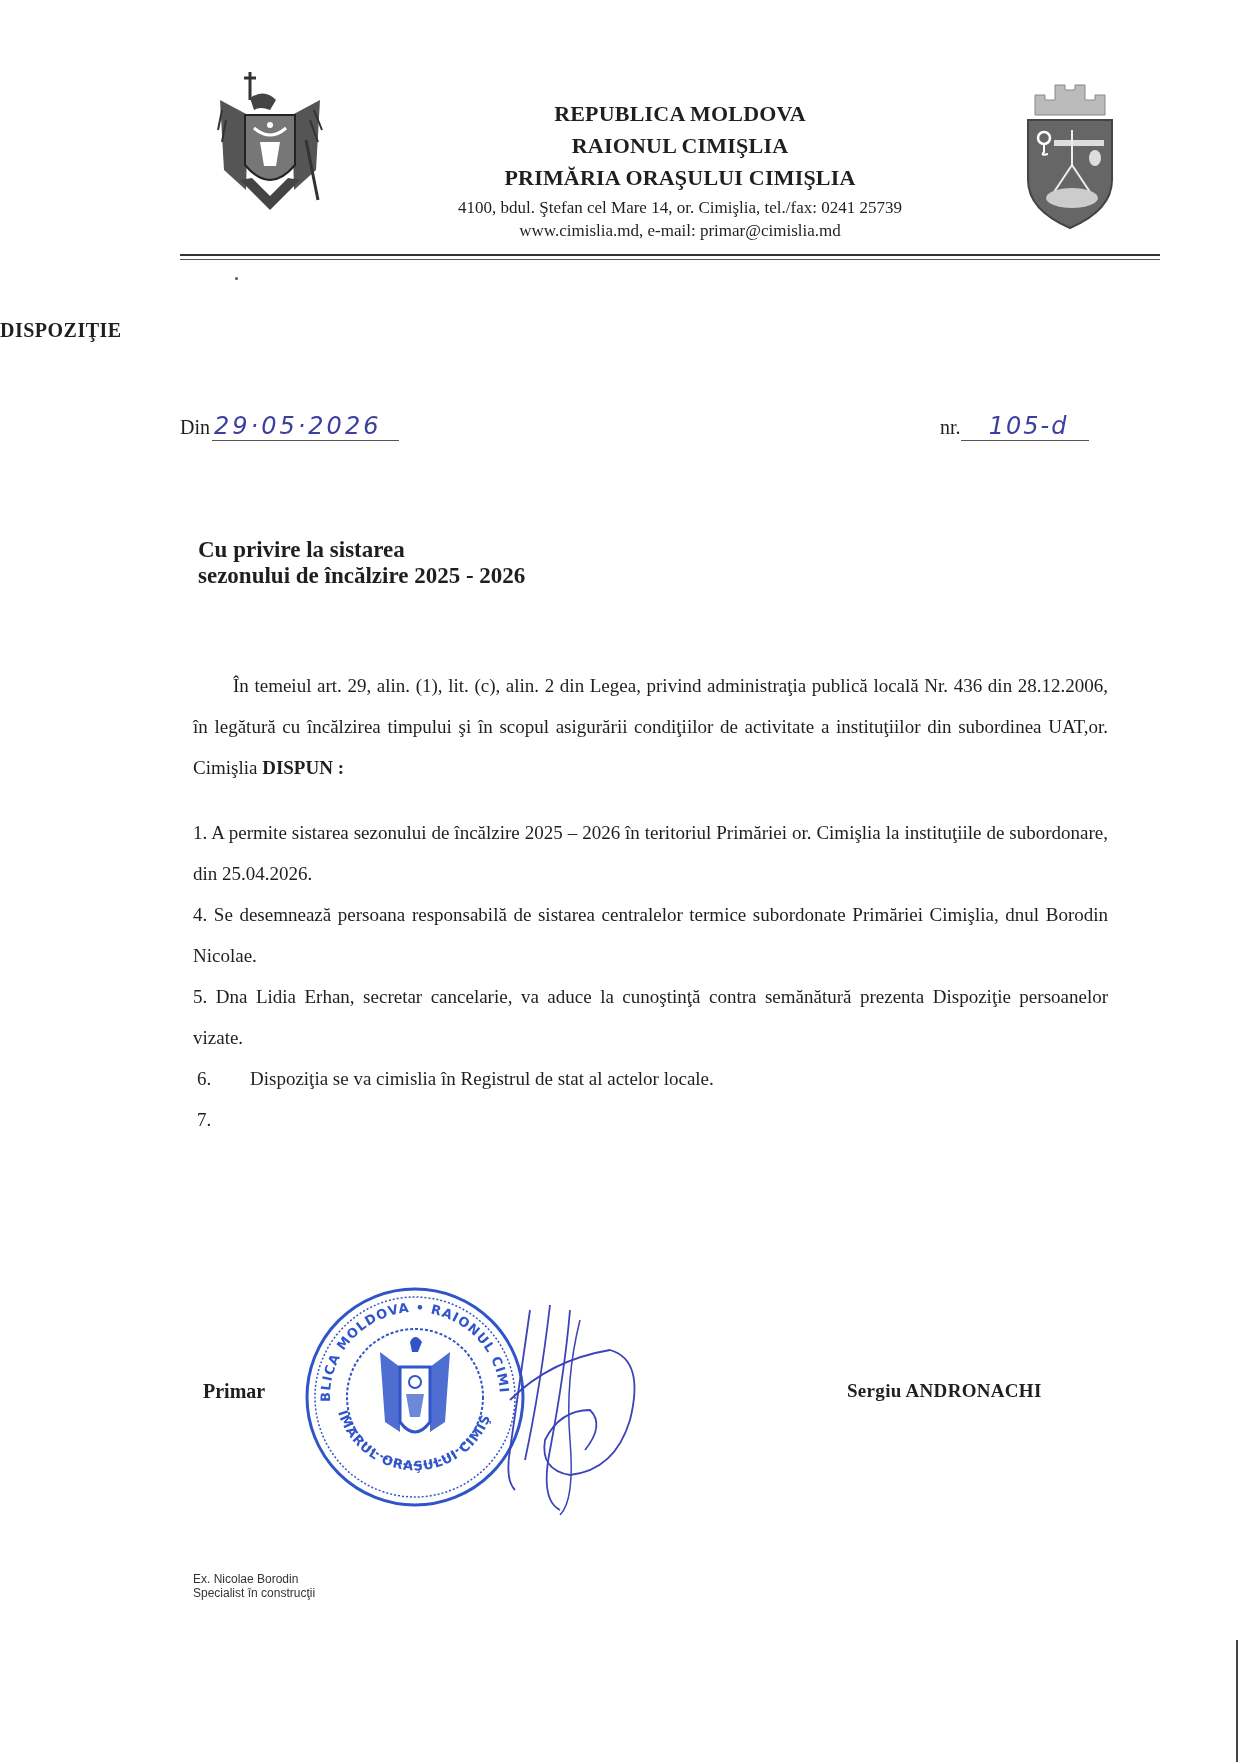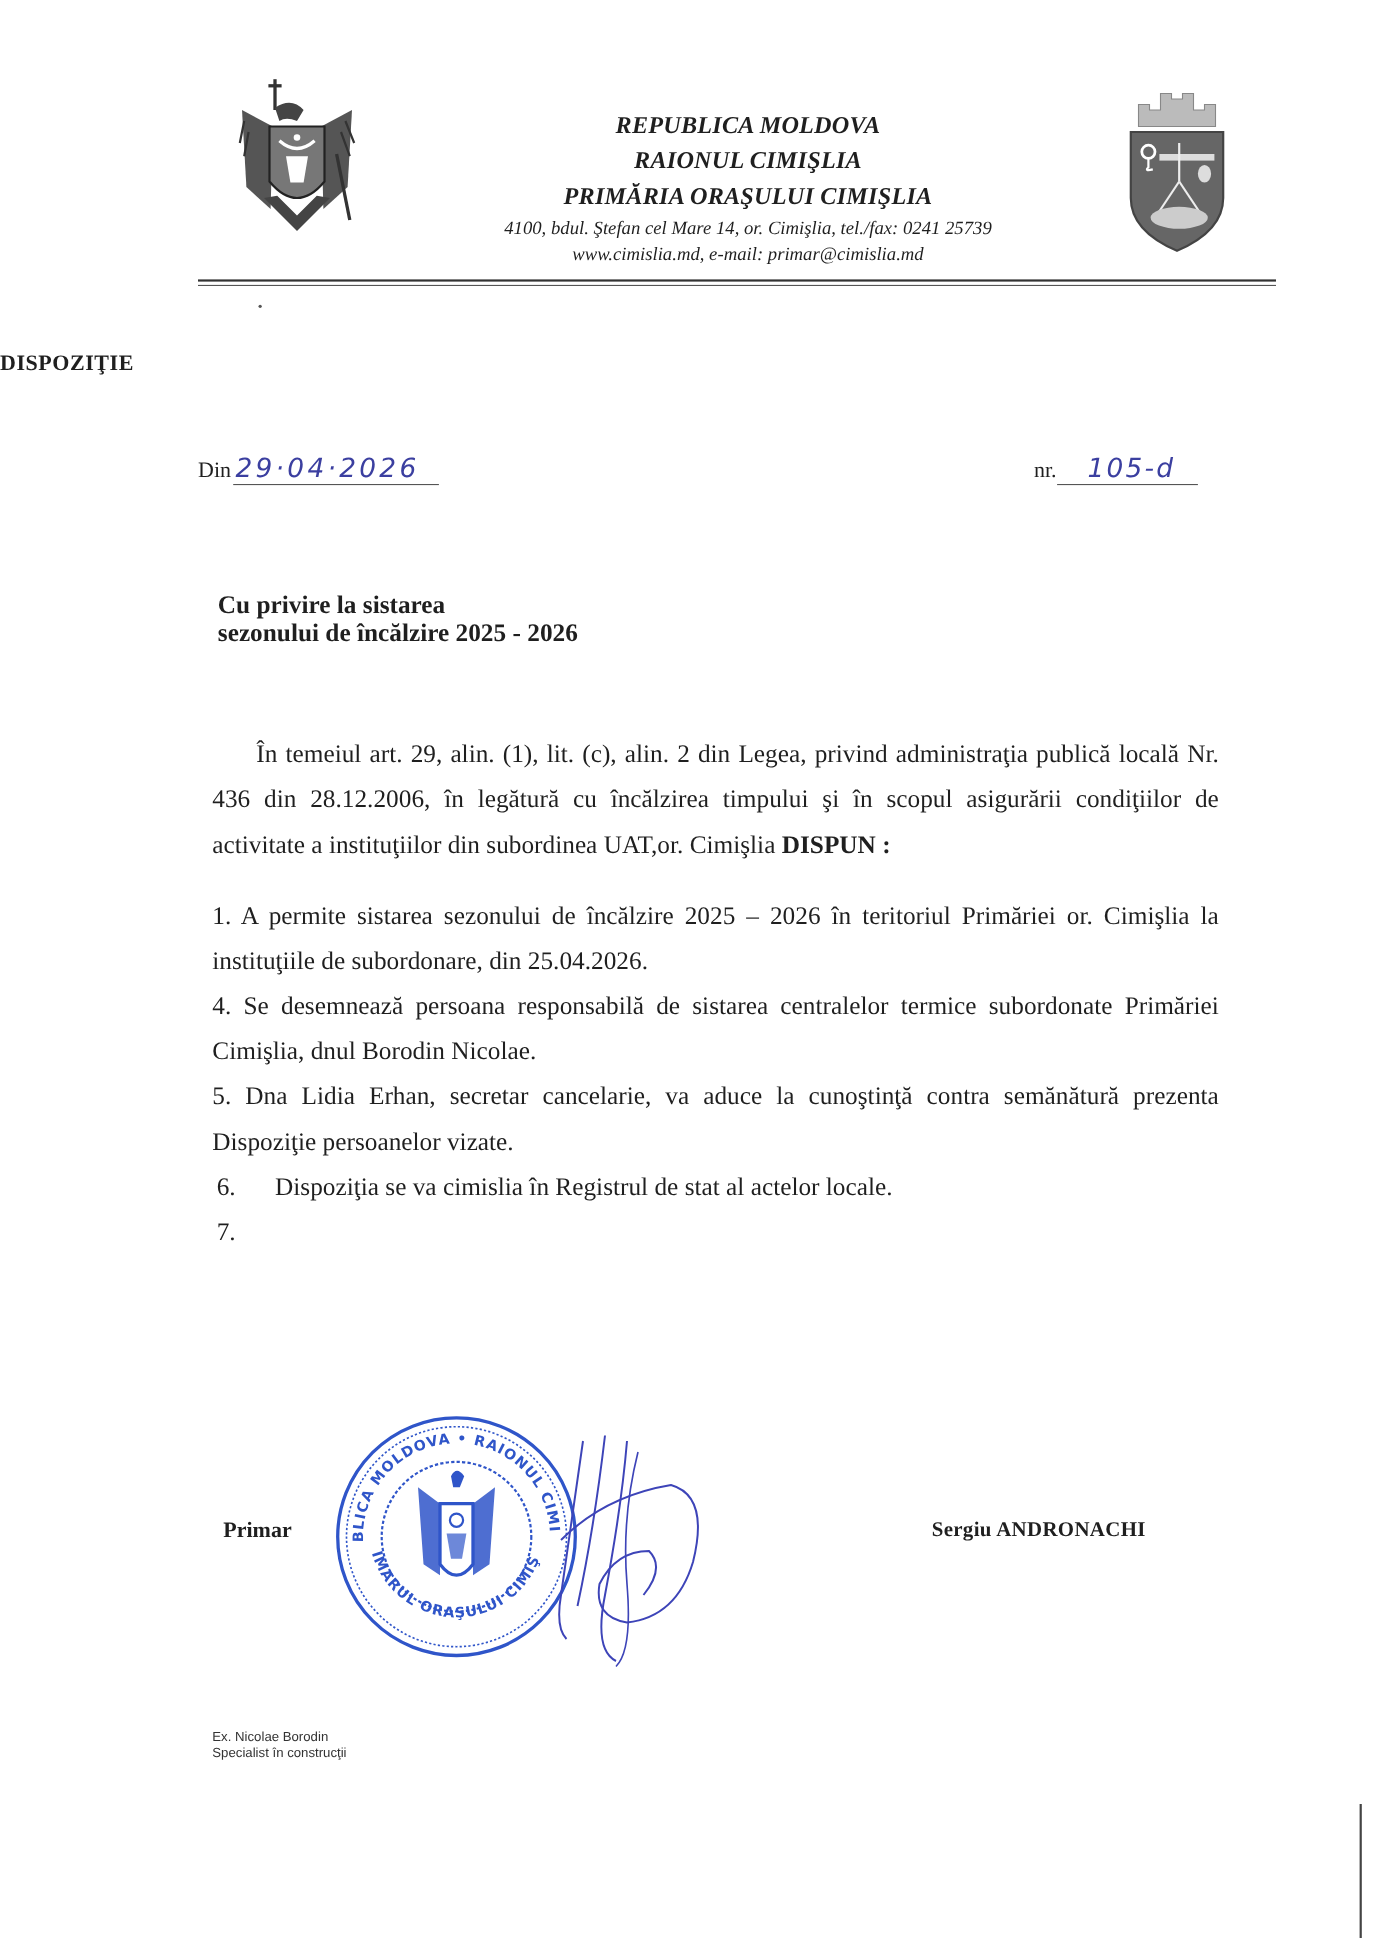--- a/index.html
+++ b/index.html
@@ -4,38 +4,38 @@
 <style>
   html, body { margin: 0; padding: 0; background: #ffffff; }
   body {
     width: 1251px; height: 1762px; position: relative; overflow: hidden;
     font-family: "Liberation Serif", "DejaVu Serif", serif; color: #1f1f1f;
   }
   .abs { position: absolute; }
   
   .coat-left { left: 210px; top: 70px; width: 120px; height: 150px; }
   .coat-right { left: 1020px; top: 70px; width: 100px; height: 160px; }
-  .header { left: 420px; top: 98px; width: 520px; text-align: center; font-style: italic; }
+  .header { left: 420px; top: 98px; width: 520px; text-align: center; }
   .h-line { font-weight: bold; font-size: 22px; line-height: 32px; letter-spacing: 0.2px; }
   .h-addr { font-size: 17px; line-height: 24px; margin-top: 2px; }
   .h-web { font-size: 17px; line-height: 22px; }
   .rule1 { left: 180px; top: 254px; width: 980px; height: 0; border-top: 2px solid #333; }
   .rule2 { left: 180px; top: 259px; width: 980px; height: 0; border-top: 1px solid #555; }
   .dot { left: 235px; top: 277px; width: 3px; height: 3px; background: #555; border-radius: 50%; }
   .title { left: 0; width: 1195px; top: 319px; text-align: left; font-weight: bold; font-size: 20px; letter-spacing: 0.5px; }
   
   .din { left: 180px; top: 412px; font-size: 20px; }
   .hand { font-family: "DejaVu Sans", sans-serif; font-style: italic; color: #3b3fa0; font-size: 24px; }
   .din-value { display: inline-block; border-bottom: 1.5px solid #555; padding: 0 18px 0 2px; margin-left: 2px; letter-spacing: 3px; }
   .nr { left: 940px; top: 412px; font-size: 20px; text-align: center; }
   .nr-value { display: inline-block; border-bottom: 1.5px solid #555; width: 120px; padding-left: 8px; letter-spacing: 2px; }
   
   .subject { left: 198px; top: 537px; font-weight: bold; font-size: 23px; line-height: 26px; }
   
-  .body { left: 193px; top: 665px; width: 915px; font-size: 23px; line-height: 41px; }
+  .body { left: 193px; top: 665px; width: 915px; font-size: 19px; line-height: 41px; }
   .p-intro { text-indent: 40px; text-align: justify; text-align-last: left; margin: 0; }
   .p-intro b { font-weight: bold; }
   .items { margin-top: 24px; }
   .item { margin: 0; text-align: justify; text-align-last: left; }
   .item-tab { display: flex; }
   .item-tab .num { width: 53px; flex: none; padding-left: 4px; }
   
   .primar { left: 203px; top: 1380px; font-weight: bold; font-size: 20px; }
   .mayor { left: 847px; top: 1380px; font-weight: bold; font-size: 19px; letter-spacing: 0.3px; }
   .stamp { left: 300px; top: 1282px; width: 230px; height: 230px; }
@@ -86,21 +86,21 @@
   </svg>
 </div>
 
 <div class="abs rule1"></div>
 <div class="abs rule2"></div>
 <div class="abs dot"></div>
 
 <div class="abs title">DISPOZIŢIE</div>
 
 <div class="abs din">
-  <span>Din</span><span class="hand din-value">29·04·2026</span>
+  <span>Din</span><span class="hand din-value">29·05·2026</span>
 </div>
 <div class="abs nr">
   <span>nr.</span><span class="hand nr-value">105-d</span>
 </div>
 
 <div class="abs subject">
   <div>Cu privire la sistarea</div>
   <div>sezonului de încălzire 2025 - 2026</div>
 </div>
 

